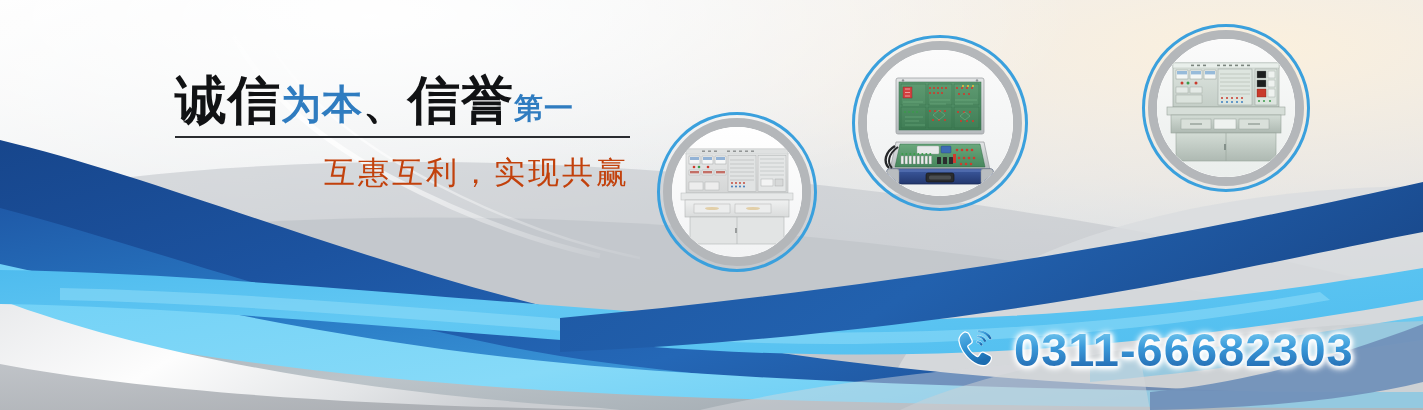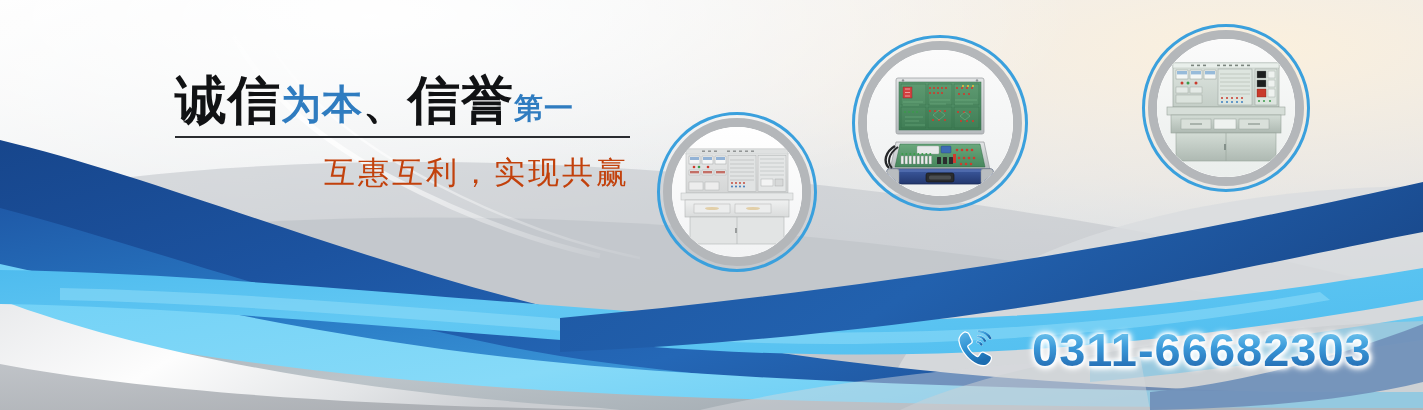--- a/index.html
+++ b/index.html
@@ -80,21 +80,21 @@
     white-space: nowrap;
   }
 
   
   #phone-block {
     position: absolute;
     left: 952px;
     top: 325px;
     display: flex;
     align-items: center;
-    gap: 32px;
+    gap: 14px;
     z-index: 30;
   }
   #phone-icon {
     width: 48px;
     height: 48px;
     display: block;
     flex: 0 0 auto;
   }
   #phone-number {
     font-size: 47px;

